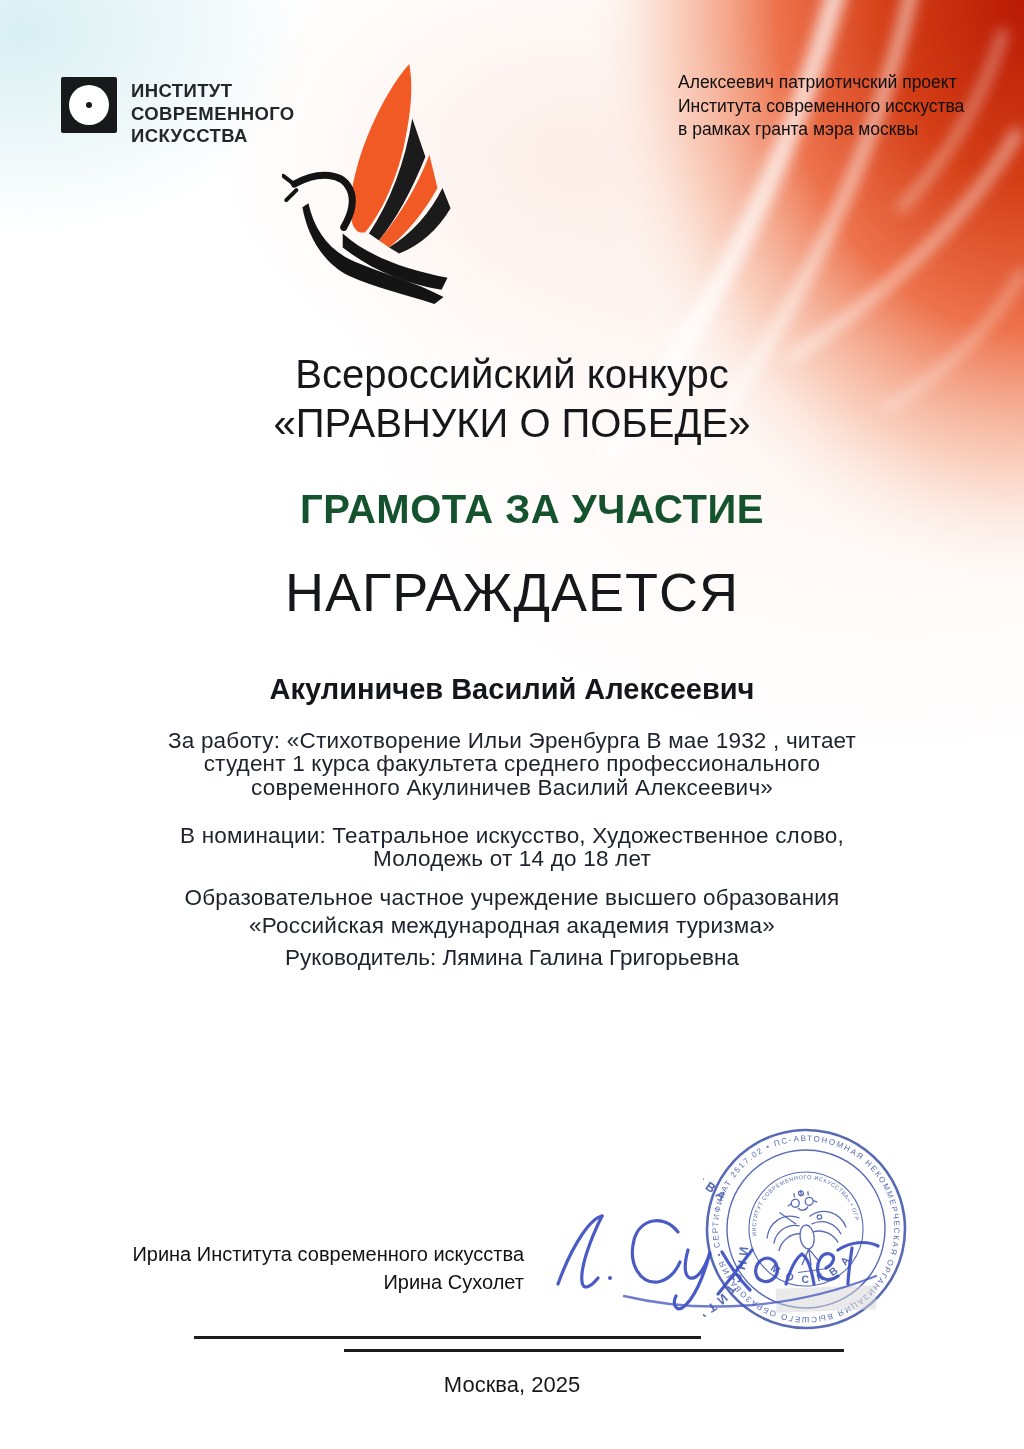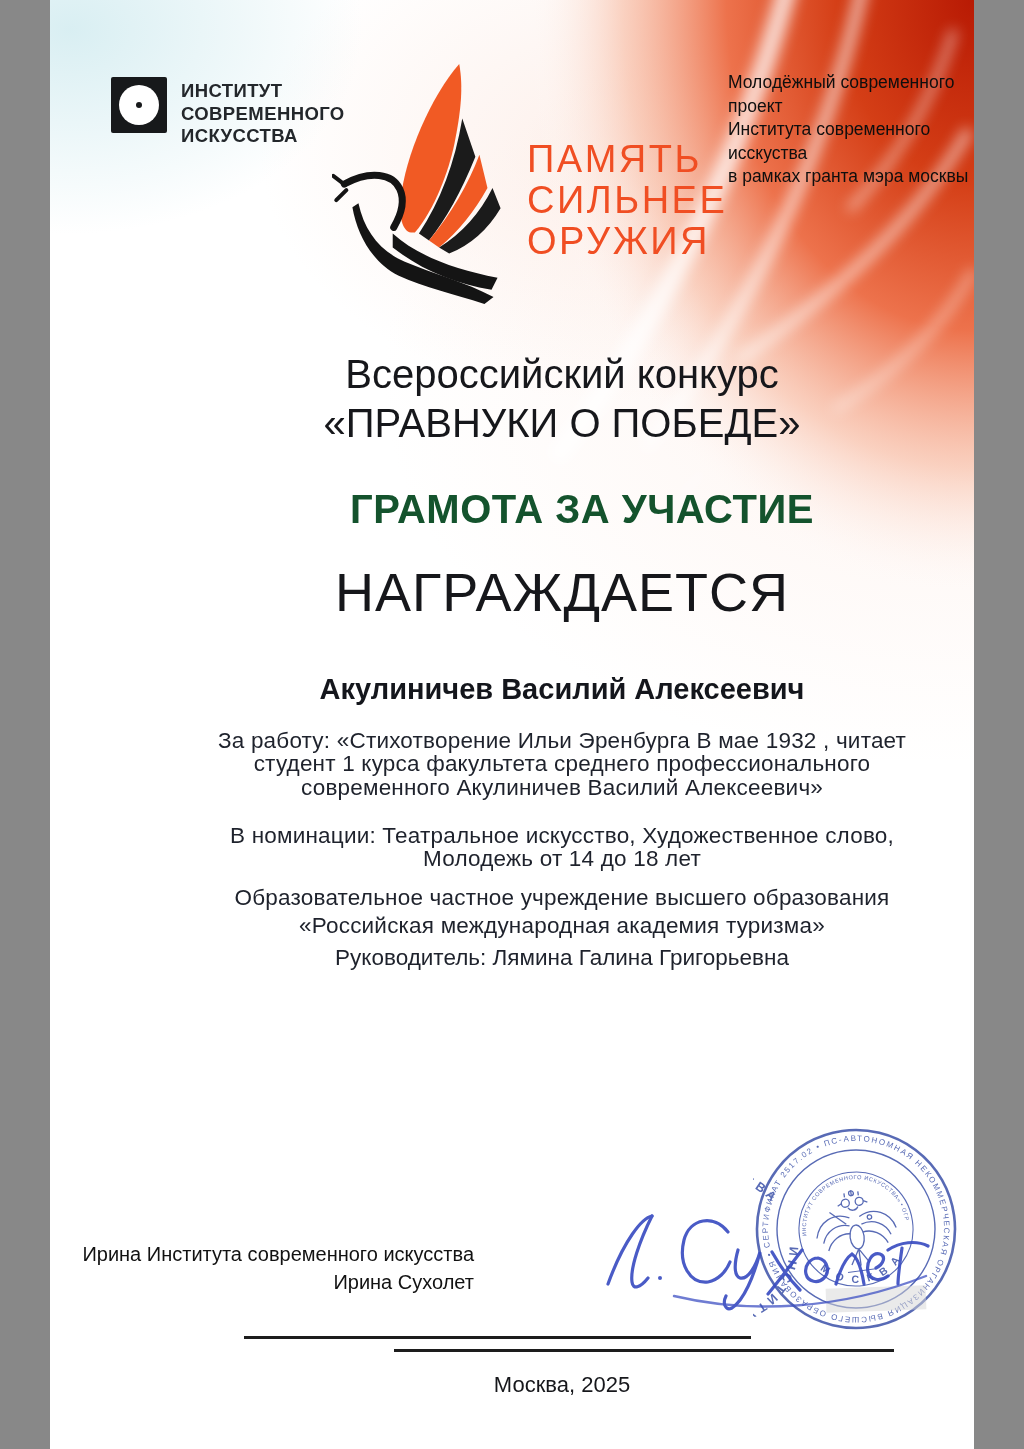--- a/index.html
+++ b/index.html
@@ -1,17 +1,17 @@
 <!DOCTYPE html>
 <html><head>
 <meta charset="utf-8">
 <style>
   html,body{margin:0;padding:0;background:#888;}
   .page{
-    position:relative;width:924px;height:1449px;margin:0 auto;
+    position:relative;width:1024px;height:1449px;margin:0 auto;
     background:#ffffff;overflow:hidden;
     font-family:"Liberation Sans",sans-serif;color:#1a1d24;
   }
   .abs{position:absolute;}
   
   .bg-tints{
     position:absolute;left:0;top:0;width:1024px;height:760px;pointer-events:none;
     background:
       radial-gradient(ellipse 430px 300px at 20px 30px, rgba(204,233,238,.75), rgba(204,233,238,0) 68%),
       radial-gradient(ellipse 520px 360px at 56% 150px, rgba(250,216,202,.40), rgba(250,216,202,0) 70%),
@@ -80,44 +80,39 @@
     <div class="logo-circle"></div>
     <div class="logo-dot"></div>
   </div>
   <div class="abs logo-name">
     <div>ИНСТИТУТ</div>
     <div>СОВРЕМЕННОГО</div>
     <div>ИСКУССТВА</div>
   </div>
 
   <div class="abs project-note">
-    <div>Молодёжный современного проект</div>
+    <div>Алексеевич патриотичский проект</div>
     <div>Института современного исскуства</div>
     <div>в рамках гранта мэра москвы</div>
   </div>
 
   <svg class="abs" style="left:282px;top:56px;" width="192" height="252" viewBox="0 0 190 250">
     <path d="M126,8 C98,40 72,100 68,142 C66,164 71,177 82,175 C102,152 116,112 121,88 C128,54 130,30 126,8 Z" fill="#f15a24"></path>
     <path d="M86,176 Q118,128 129,62 L142,100 Q121,152 96,183 Z" fill="#1b1b1b"></path>
     <path d="M96,183 Q129,143 146,98 L154,131 Q134,167 106,190 Z" fill="#f15a24"></path>
     <path d="M106,190 Q140,169 159,131 L167,151 Q148,183 116,196 Z" fill="#1b1b1b"></path>
     <g stroke="#141414" fill="none" stroke-linecap="round">
       <path d="M12,127 C38,113 60,117 67,132 C73,145 68,158 61,170" stroke-width="7"></path>
       <path d="M13,128 L1,119" stroke-width="4"></path>
       <path d="M14,133 L4,143" stroke-width="4"></path>
     </g>
     <path d="M26,146 C32,174 48,194 72,204 C100,216 132,224 160,239 L151,246 C120,236 92,230 66,218 C40,205 25,178 20,150 Z" fill="#141414"></path>
     <path d="M60,176 C84,198 122,212 164,220 L158,232 C122,226 88,212 60,190 Z" fill="#141414"></path>
   </svg>
 
-  <div class="abs emblem-text">
-    <div>ПАМЯТЬ</div>
-    <div>СИЛЬНЕЕ</div>
-    <div>ОРУЖИЯ</div>
-  </div>
 
   <div class="abs center contest">
     <div>Всероссийский конкурс</div>
     <div>«ПРАВНУКИ О ПОБЕДЕ»</div>
   </div>
   <div class="abs center award">ГРАМОТА ЗА УЧАСТИЕ</div>
   <div class="abs center awarded-to">НАГРАЖДАЕТСЯ</div>
 
   <div class="abs center name">Акулиничев Василий Алексеевич</div>
 

